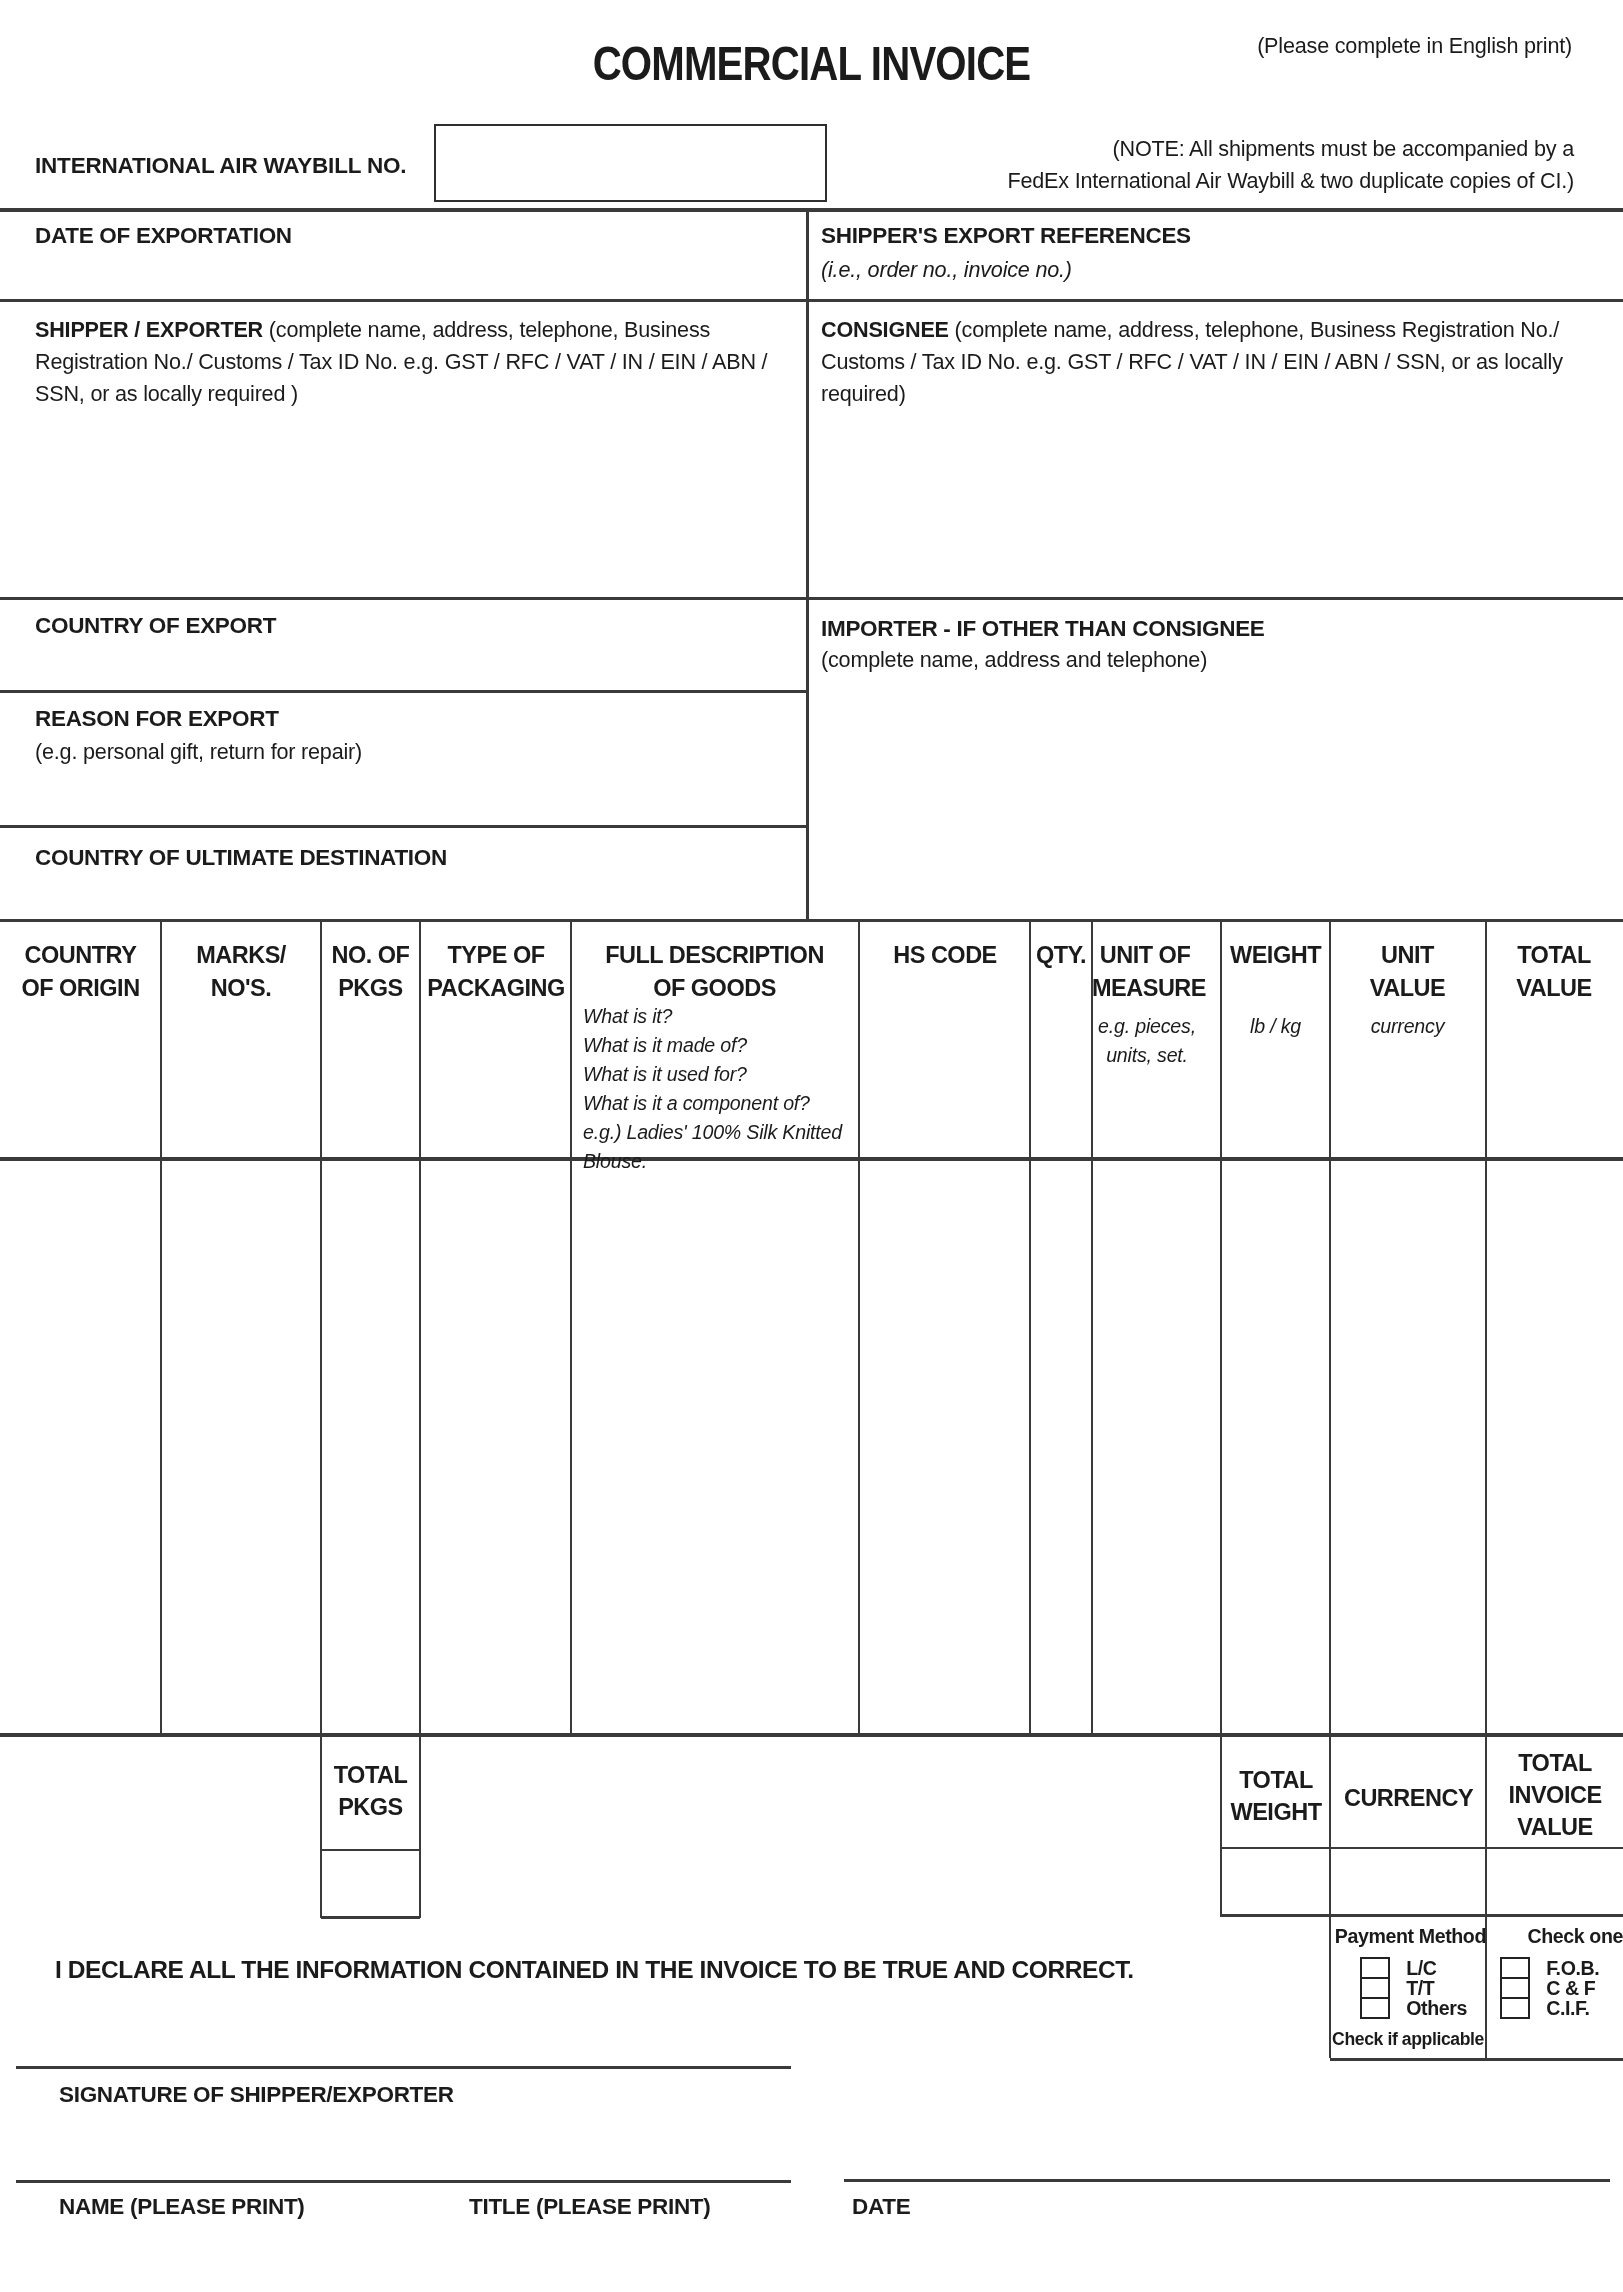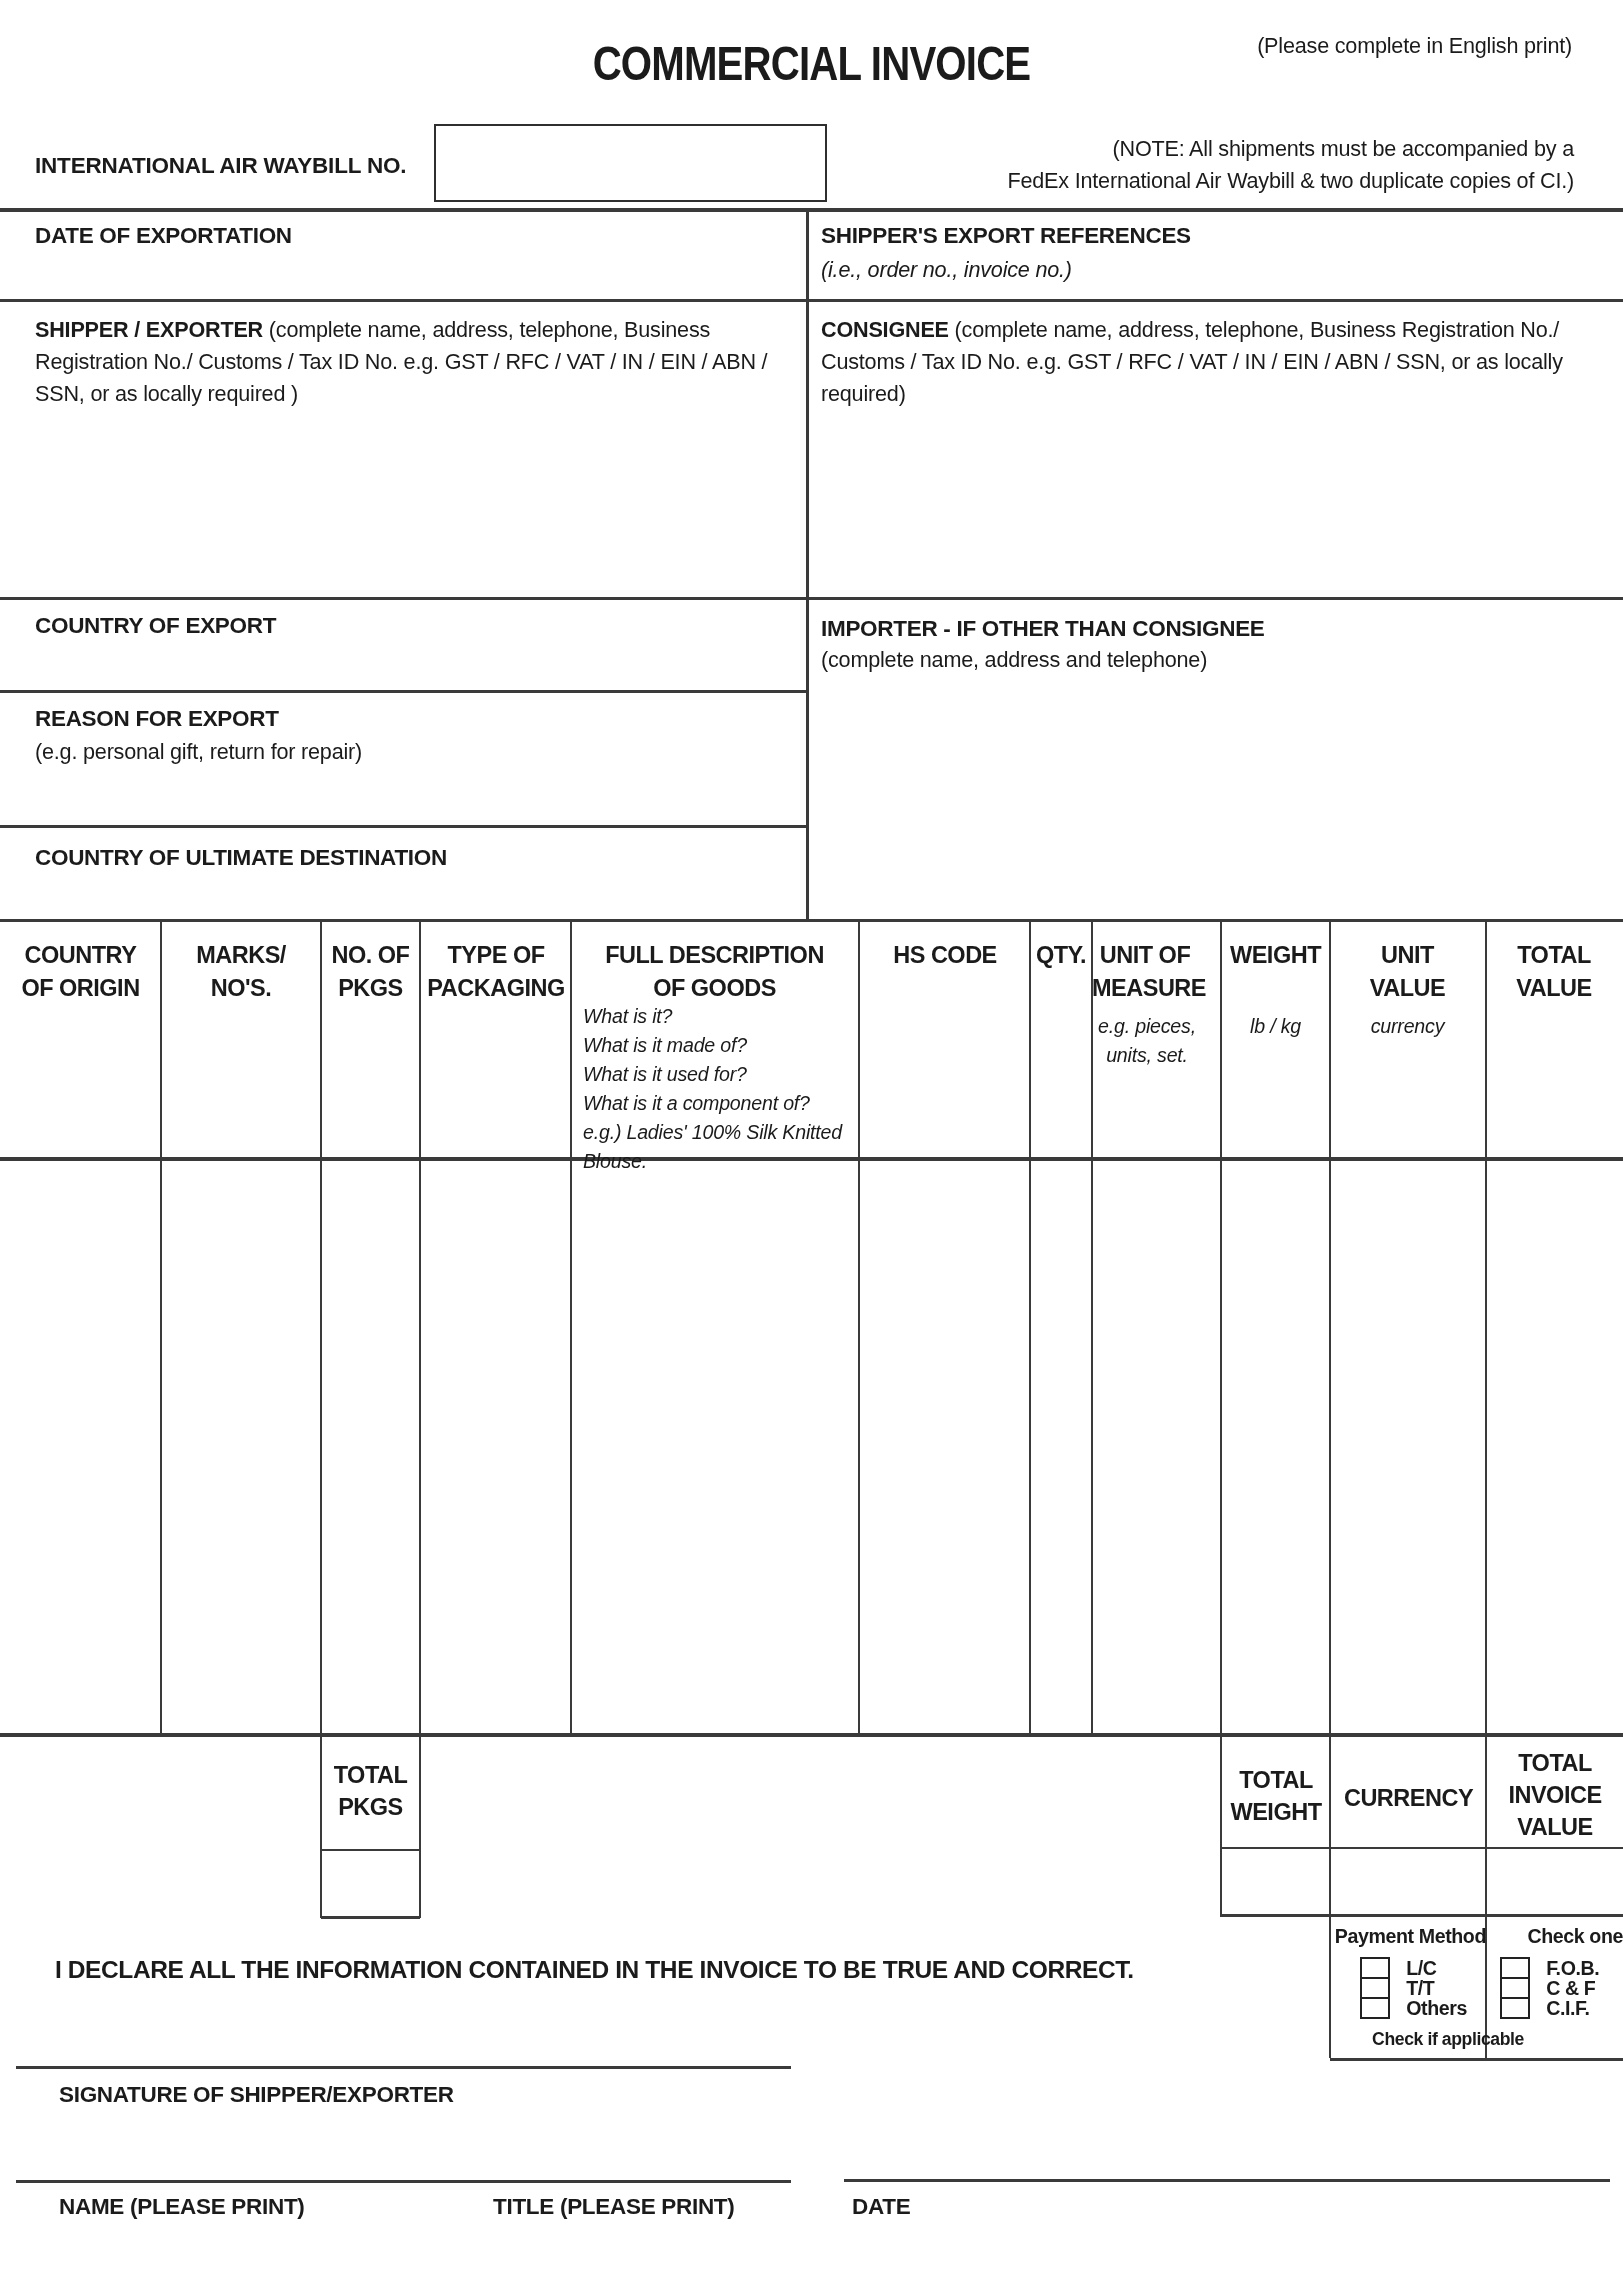--- a/index.html
+++ b/index.html
@@ -175,21 +175,21 @@
     </div>
     <div class="cb-row">
       <span class="cb"></span>
       <span class="cb-label">T/T</span>
     </div>
     <div class="cb-row">
       <span class="cb"></span>
       <span class="cb-label">Others</span>
     </div>
   </div>
-  <div class="pm-note" style="left:1330px;top:2029px;width:156px;padding-left:40px;">Check if applicable</div>
+  <div class="pm-note" style="left:1330px;top:2029px;width:156px;">Check if applicable</div>
 
   <div class="pm-title" style="left:1486px;top:1925px;width:137px;">Check one</div>
   <div class="cb-stack" style="left:1500px;top:1957px;">
     <div class="cb-row">
       <span class="cb"></span>
       <span class="cb-label">F.O.B.</span>
     </div>
     <div class="cb-row">
       <span class="cb"></span>
       <span class="cb-label">C &amp; F</span>
@@ -201,17 +201,17 @@
   </div>
 
   <div class="declaration">I DECLARE ALL THE INFORMATION CONTAINED IN THE INVOICE TO BE TRUE AND CORRECT.</div>
 
   <div class="hline" style="left:15.7px;top:2066px;width:775px;height:2.9px;"></div>
   <div class="sig-label" style="left:59px;top:2082px;">SIGNATURE OF SHIPPER/EXPORTER</div>
 
   <div class="hline" style="left:15.7px;top:2180px;width:775px;height:2.9px;"></div>
   <div class="hline" style="left:844px;top:2179px;width:766px;height:2.9px;"></div>
   <div class="sig-label" style="left:59px;top:2194px;">NAME (PLEASE PRINT)</div>
-  <div class="sig-label" style="left:493px;top:2194px;">TITLE (PLEASE PRINT)</div>
+  <div class="sig-label" style="left:469px;top:2194px;">TITLE (PLEASE PRINT)</div>
   <div class="sig-label" style="left:852px;top:2194px;">DATE</div>
 
 </div>
 
 
 </body></html>

